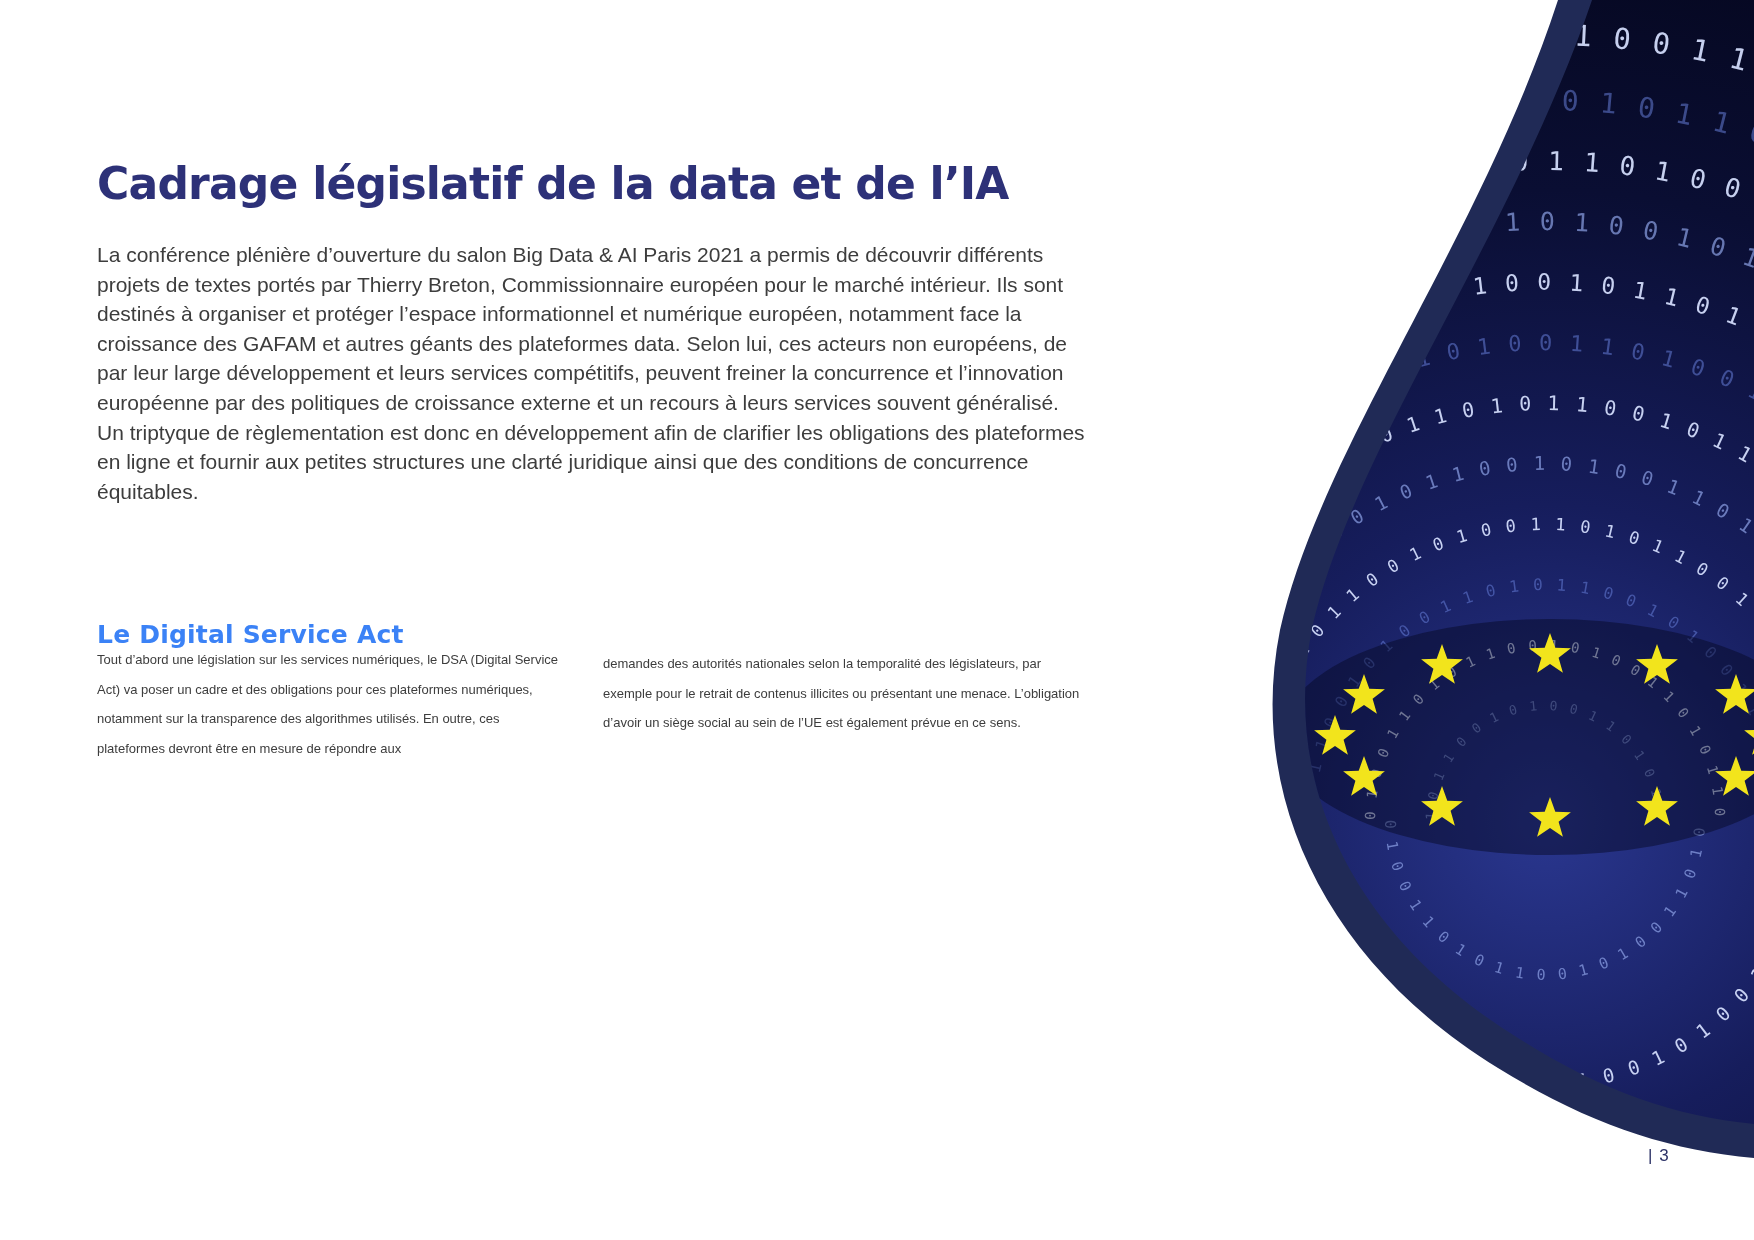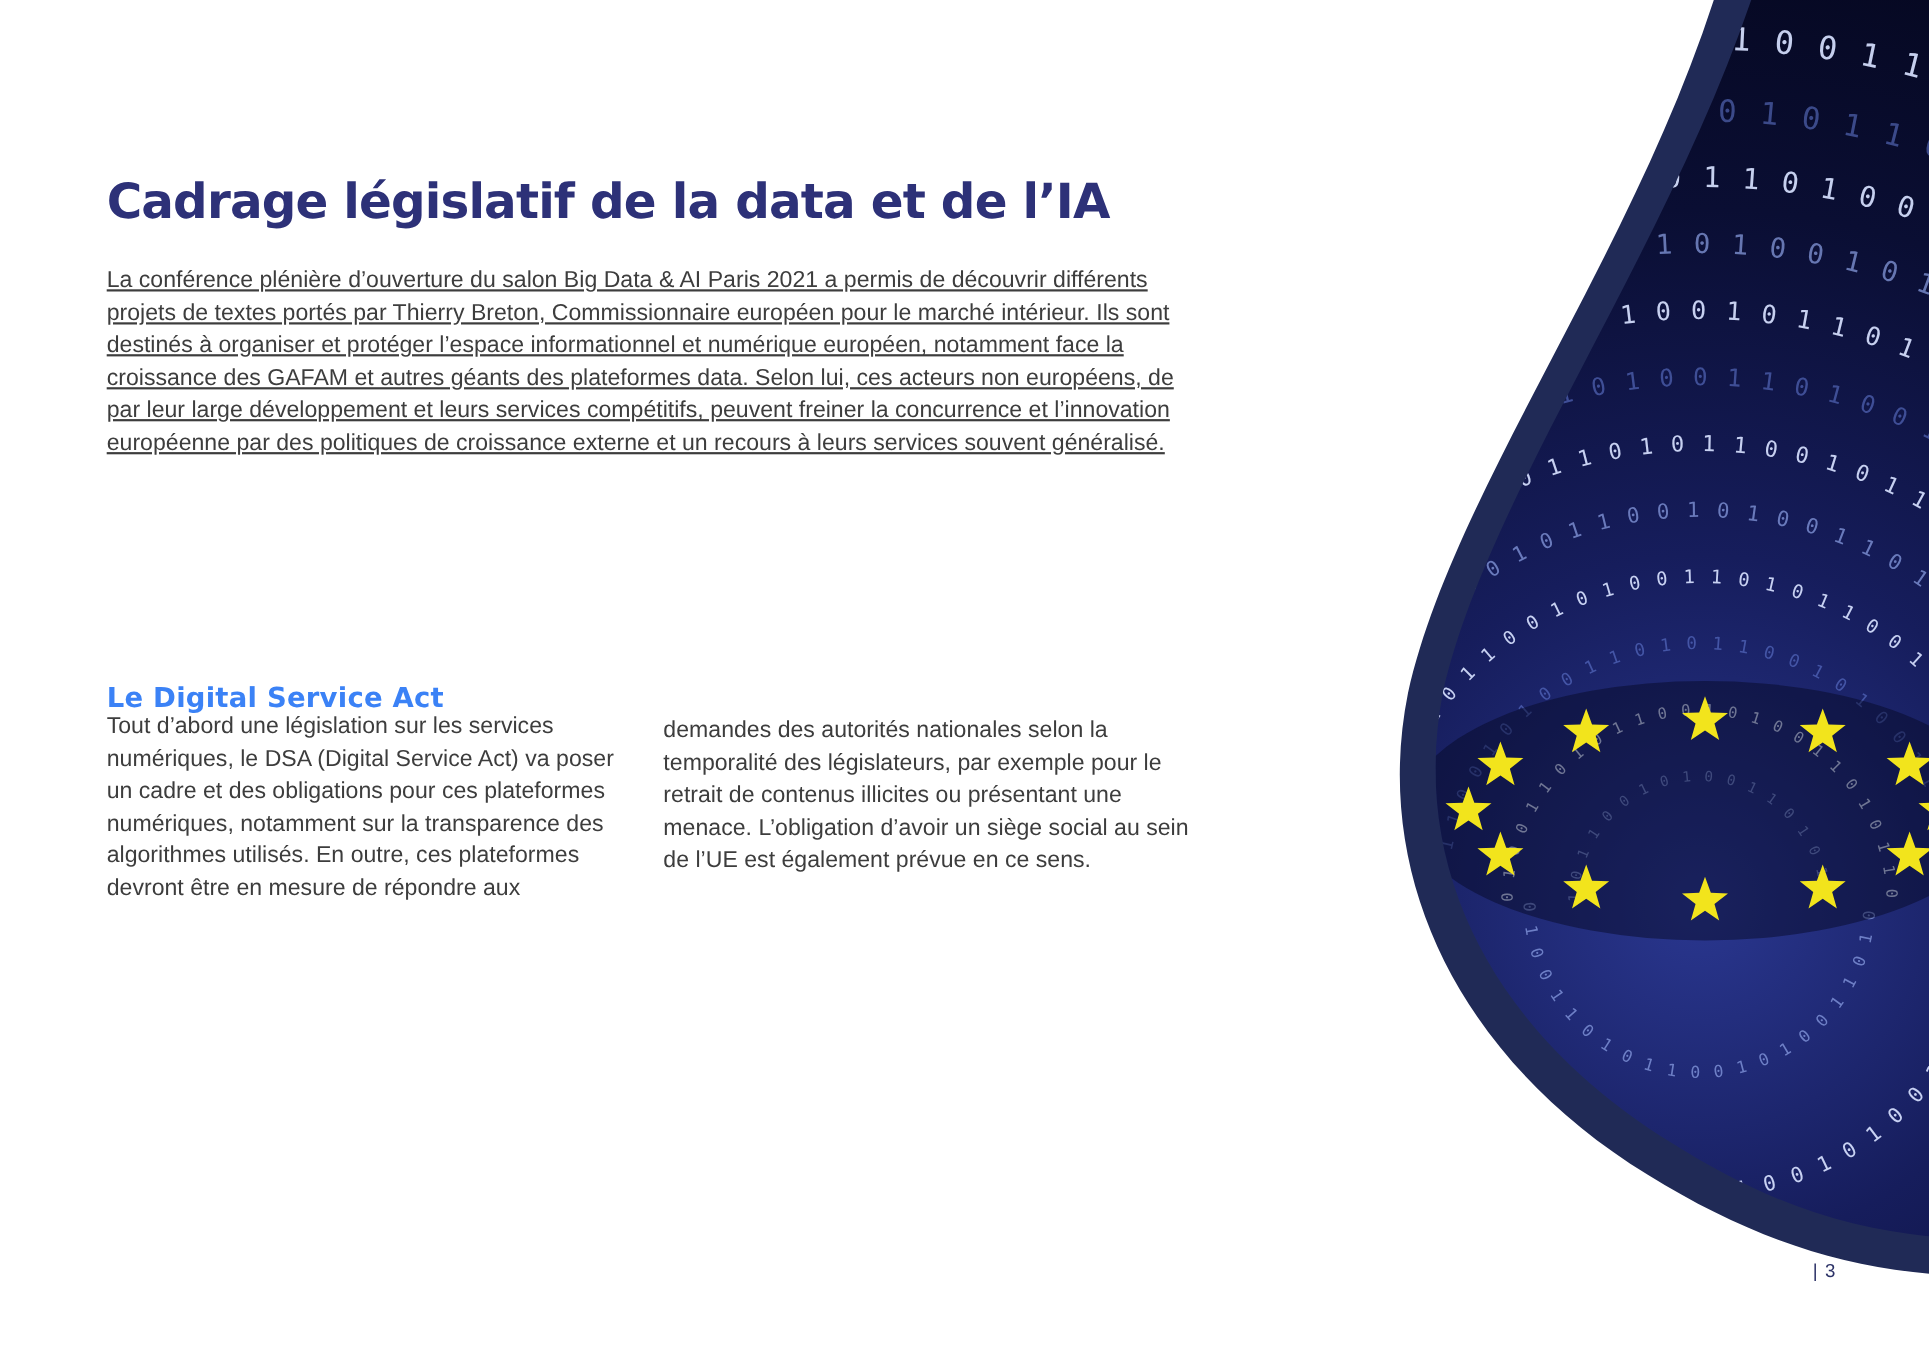--- a/index.html
+++ b/index.html
@@ -15,31 +15,31 @@
     width:1000px;
     font-size:44px;font-weight:800;letter-spacing:-0.8px;
     color:#2d3178;
     font-family:"DejaVu Sans", sans-serif;
     margin-top:28px;
   }
   .intro{
     position:absolute;left:97px;top:240px;width:988px;
     font-size:21px;line-height:29.6px;color:#3d3d3d;
   }
-  .intro p{margin:0;text-decoration:underline;}
+  .intro p{margin:0;}
   .section-heading{
     position:absolute;left:97px;top:599px;
     font-size:25px;font-weight:700;letter-spacing:0.2px;
     color:#3b82f6;
     font-family:"DejaVu Sans", sans-serif;
   }
   .columns{
     position:absolute;left:97px;top:645px;width:990px;
     display:flex;gap:36px;
-    font-size:21px;line-height:29.6px;color:#3d3d3d;justify-content:flex-end;
+    font-size:13px;line-height:29.6px;color:#3d3d3d;justify-content:flex-end;
   }
   .col-left{width:470px;}
   .col-right{width:484px;}
   .page-number{
     position:absolute;left:1648px;top:1146px;
     font-size:17px;color:#2b3166;letter-spacing:1px;
   }
   .decor-svg{
     position:absolute;left:0;top:0;width:1754px;height:1240px;
     pointer-events:none;
@@ -128,20 +128,21 @@
       <use href="#star" transform="translate(1657,666)"></use>
       <use href="#star" transform="translate(1736,696)"></use>
     </g>
   </g>
 </svg>
 
 <h1 class="page-title">Cadrage législatif de la data et de l’IA</h1>
 
 <div class="intro">
   <p>La conférence plénière d’ouverture du salon Big Data &amp; AI Paris 2021 a permis de découvrir différents projets de textes portés par Thierry Breton, Commissionnaire européen pour le marché intérieur. Ils sont destinés à organiser et protéger l’espace informationnel et numérique européen, notamment face la croissance des GAFAM et autres géants des plateformes data. Selon lui, ces acteurs non européens, de par leur large développement et leurs services compétitifs, peuvent freiner la concurrence et l’innovation européenne par des politiques de croissance externe et un recours à leurs services souvent généralisé.</p>
+  <p>Un triptyque de règlementation est donc en développement afin de clarifier les obligations des plateformes en ligne et fournir aux petites structures une clarté juridique ainsi que des conditions de concurrence équitables.</p>
 </div>
 
 <h2 class="section-heading">Le Digital Service Act</h2>
 
 <div class="columns">
   <p class="col-left" style="margin:0">Tout d’abord une législation sur les services numériques, le DSA (Digital Service Act) va poser un cadre et des obligations pour ces plateformes numériques, notamment sur la transparence des algorithmes utilisés. En outre, ces plateformes devront être en mesure de répondre aux</p>
   <p class="col-right" style="margin:4px">demandes des autorités nationales selon la temporalité des législateurs, par exemple pour le retrait de contenus illicites ou présentant une menace. L’obligation d’avoir un siège social au sein de l’UE est également prévue en ce sens.</p>
 </div>
 
 <div class="page-number">| 3</div>

